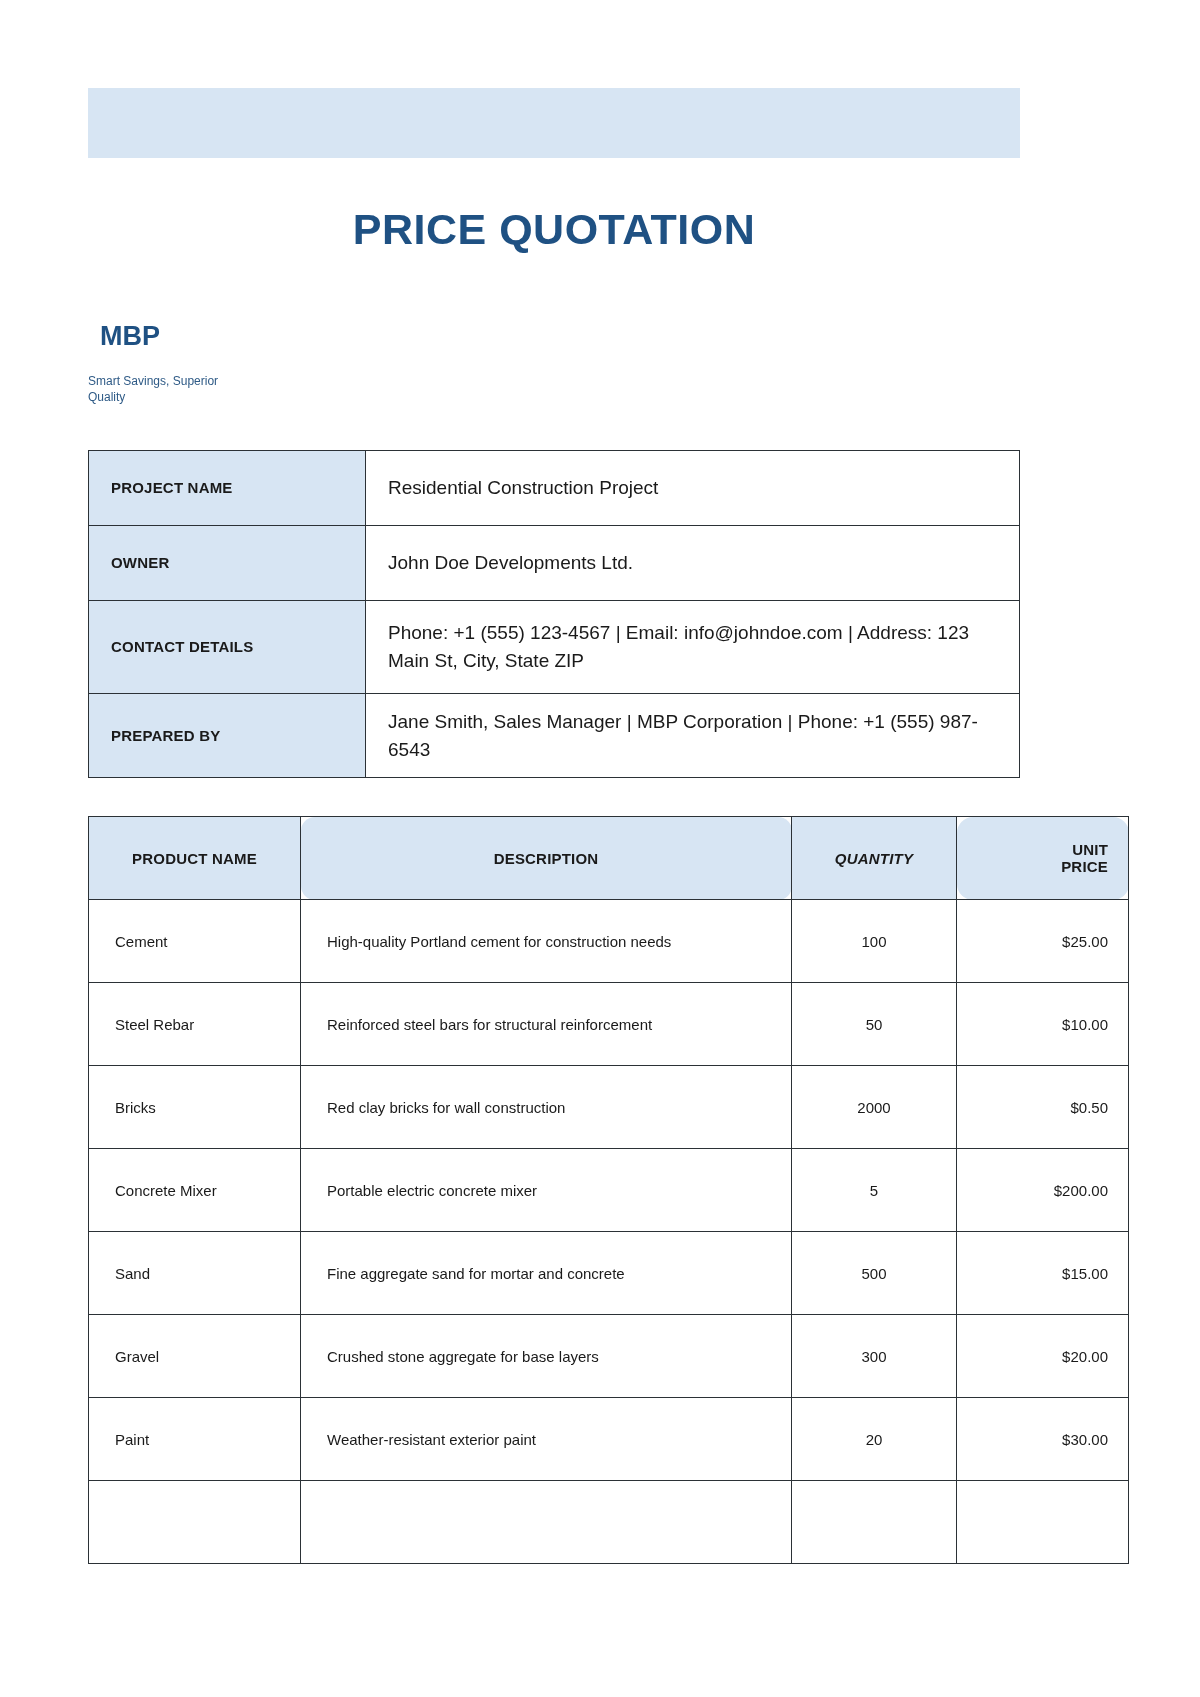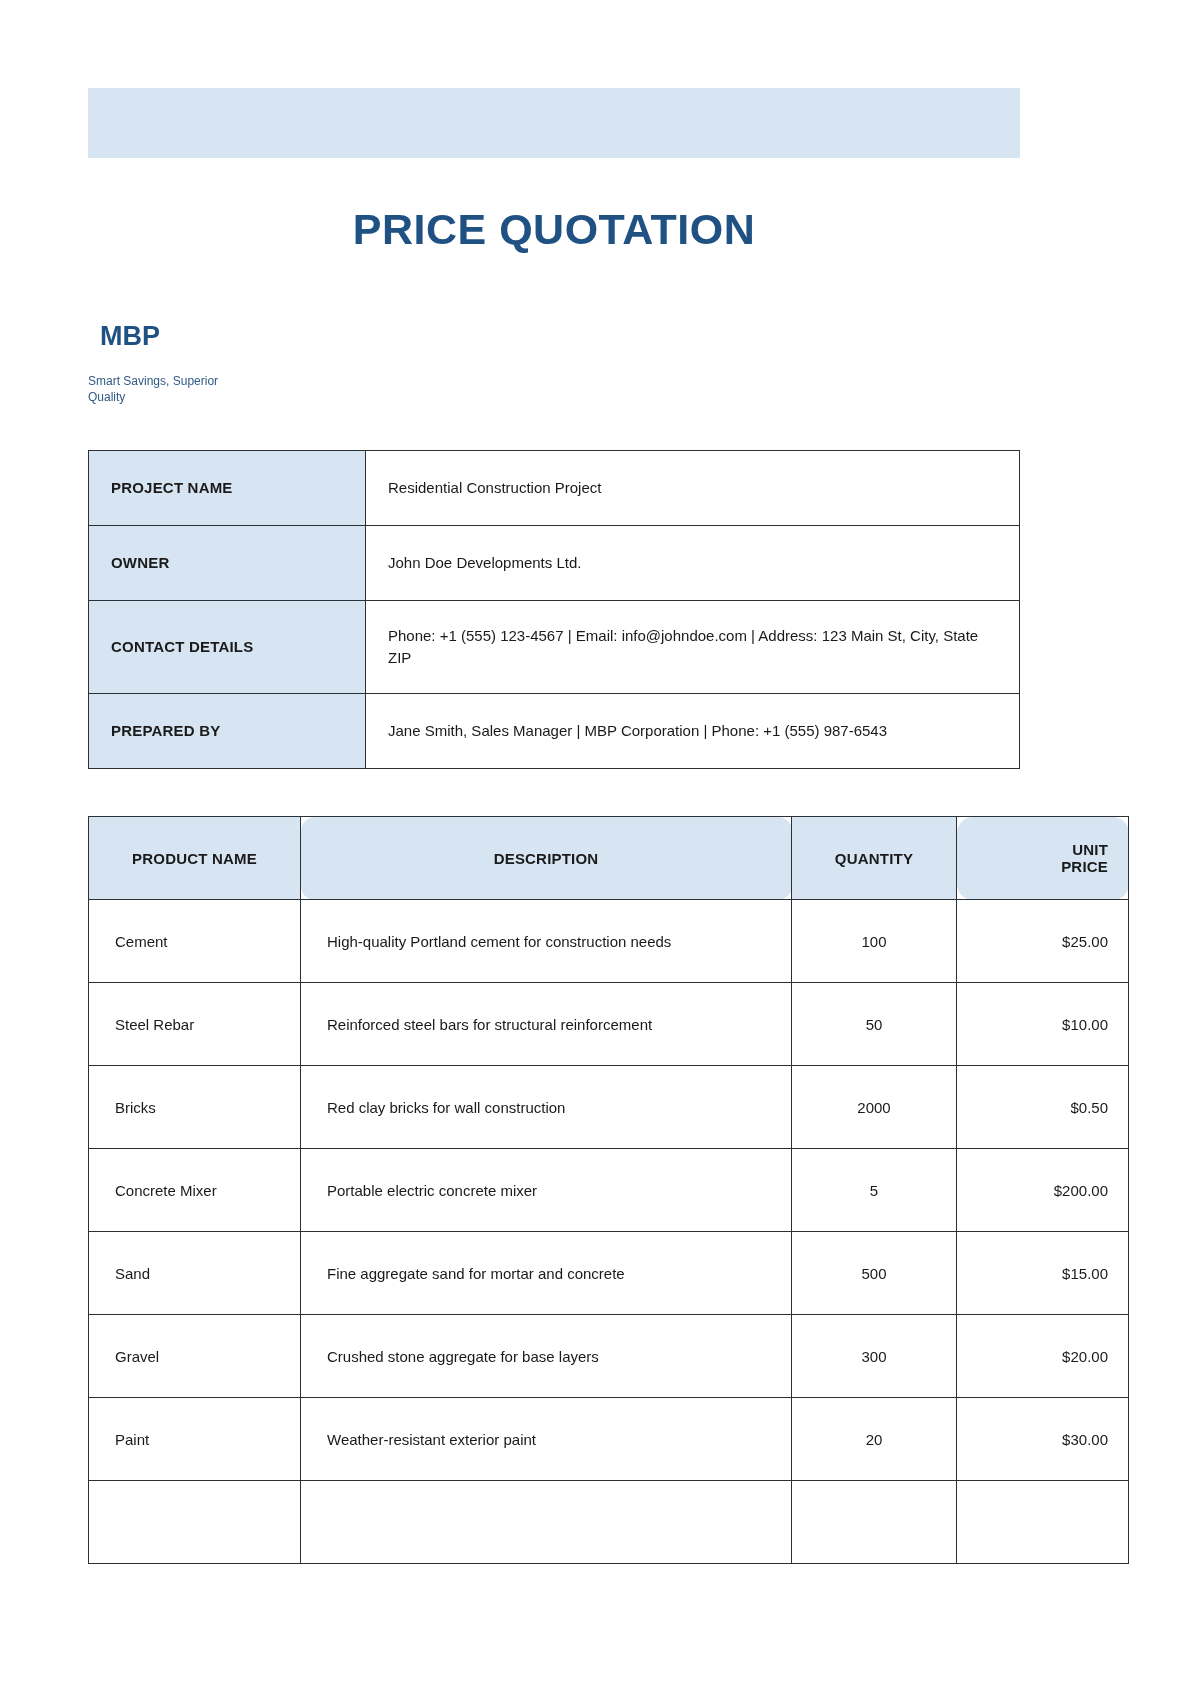--- a/index.html
+++ b/index.html
@@ -82,21 +82,21 @@
   .info-table {
     position: absolute;
     left: 88px;
     top: 450px;
     width: 932px;
   }
   .info-table td {
     border: 1.5px solid #2b3136;
     padding: 14px 22px;
     vertical-align: middle;
-    font-size: 15px;
+    font-size: 19px;
     line-height: 1.45;
   }
   .info-table td.label {
     background: #d7e5f3;
     font-weight: bold;
     font-size: 15px;
     width: 232px;
     letter-spacing: 0.2px;
   }
   .info-table td.value {
@@ -123,21 +123,21 @@
   }
   .products-table thead th {
     background: #d7e5f3;
     font-weight: bold;
     height: 62px;
     padding: 10px 12px;
     letter-spacing: 0.2px;
   }
   .products-table thead th.col-product { width: 187px; text-align: center; margin-top: 14px; }
   .products-table thead th.col-desc    { width: 466px; text-align: center; border-radius: 14px; }
-  .products-table thead th.col-qty     { width: 140px; text-align: center; }
+  .products-table thead th.col-qty     { width: 140px; text-align: center; font-style: italic; }
   .products-table thead th.col-price   { width: 139px; text-align: right; padding-right: 20px; border-radius: 16px; }
 
   .products-table tbody td {
     background: #ffffff;
     height: 62px;
     padding: 10px 12px;
     font-weight: normal;
   }
   .products-table tbody td.cell-product { padding-left: 26px; text-align: left; }
   .products-table tbody td.cell-desc    { padding-left: 26px; text-align: left; }

